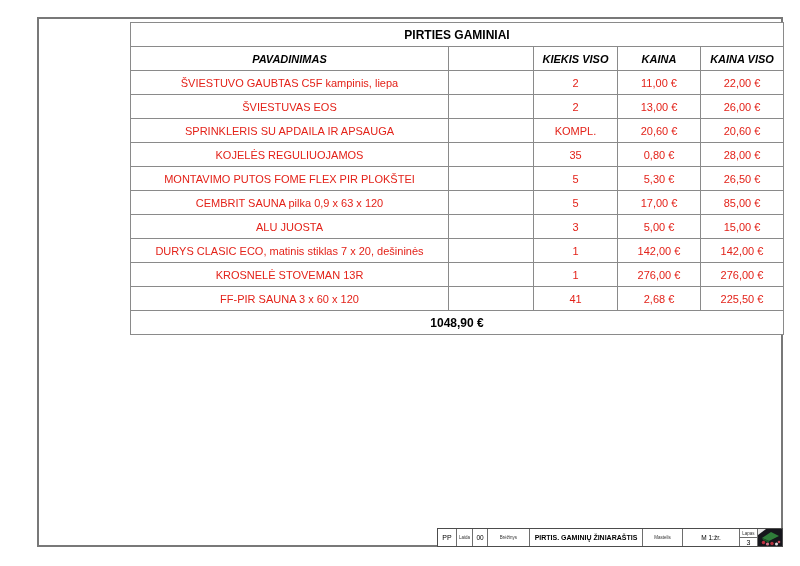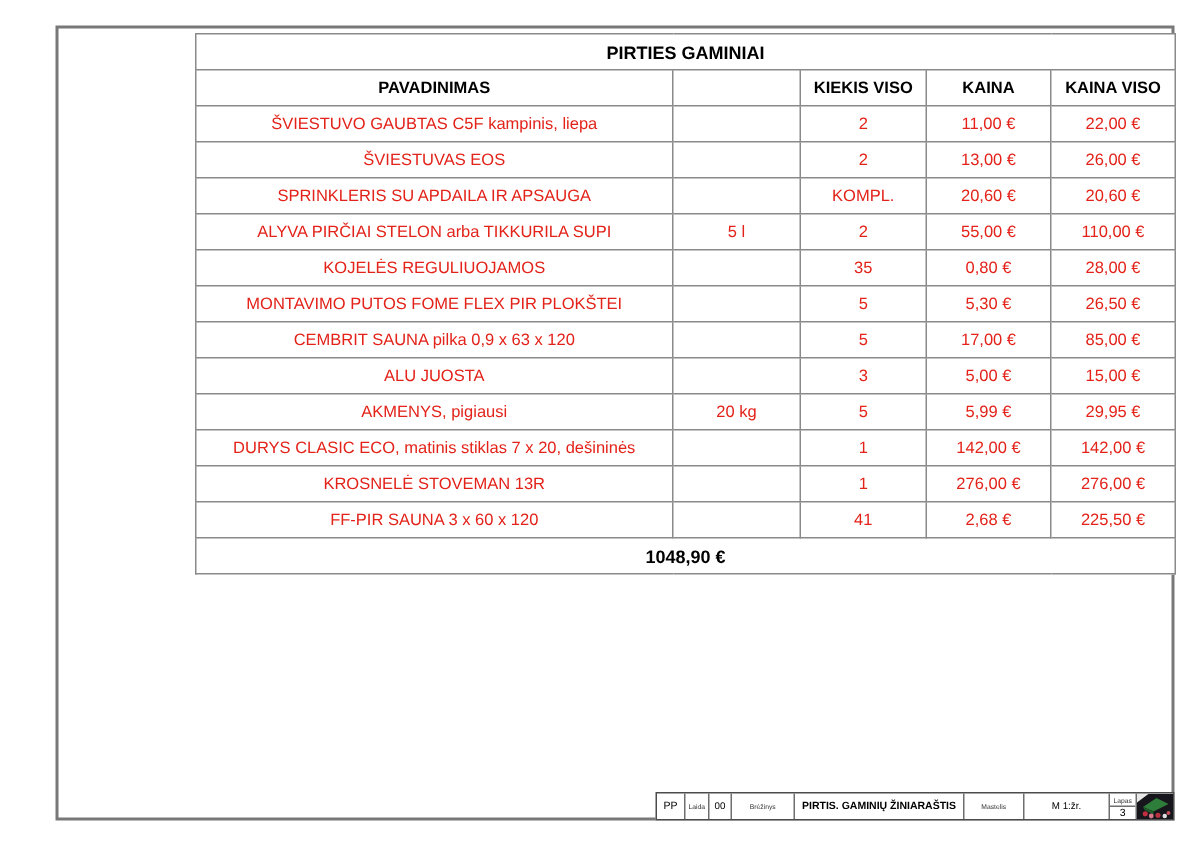--- a/index.html
+++ b/index.html
@@ -55,20 +55,21 @@
   }
   .table-title {
     font-size: 12px;
     font-weight: bold;
     color: #000000;
   }
   th.col-header {
     font-size: 11px;
     font-weight: bold;
     color: #000000;
+    font-style: italic;
   }
   td.data-cell {
     font-size: 11px;
     color: #e32219;
   }
   td.grand-total-cell {
     text-align: right;
     padding-right: 9px;
     font-size: 12px;
     font-weight: bold;
@@ -166,27 +167,20 @@
       <td class="data-cell">26,00 €</td>
     </tr>
         <tr>
       <td class="data-cell">SPRINKLERIS SU APDAILA IR APSAUGA</td>
       <td class="data-cell"></td>
       <td class="data-cell">KOMPL.</td>
       <td class="data-cell">20,60 €</td>
       <td class="data-cell">20,60 €</td>
     </tr>
         <tr>
-      <td class="data-cell">ALYVA PIRČIAI STELON arba TIKKURILA SUPI</td>
-      <td class="data-cell">5 l</td>
-      <td class="data-cell">2</td>
-      <td class="data-cell">55,00 €</td>
-      <td class="data-cell">110,00 €</td>
-    </tr>
-        <tr>
       <td class="data-cell">KOJELĖS REGULIUOJAMOS</td>
       <td class="data-cell"></td>
       <td class="data-cell">35</td>
       <td class="data-cell">0,80 €</td>
       <td class="data-cell">28,00 €</td>
     </tr>
         <tr>
       <td class="data-cell">MONTAVIMO PUTOS FOME FLEX PIR PLOKŠTEI</td>
       <td class="data-cell"></td>
       <td class="data-cell">5</td>
@@ -199,27 +193,20 @@
       <td class="data-cell">5</td>
       <td class="data-cell">17,00 €</td>
       <td class="data-cell">85,00 €</td>
     </tr>
         <tr>
       <td class="data-cell">ALU JUOSTA</td>
       <td class="data-cell"></td>
       <td class="data-cell">3</td>
       <td class="data-cell">5,00 €</td>
       <td class="data-cell">15,00 €</td>
-    </tr>
-        <tr>
-      <td class="data-cell">AKMENYS, pigiausi</td>
-      <td class="data-cell">20 kg</td>
-      <td class="data-cell">5</td>
-      <td class="data-cell">5,99 €</td>
-      <td class="data-cell">29,95 €</td>
     </tr>
         <tr>
       <td class="data-cell">DURYS CLASIC ECO, matinis stiklas 7 x 20, dešininės</td>
       <td class="data-cell"></td>
       <td class="data-cell">1</td>
       <td class="data-cell">142,00 €</td>
       <td class="data-cell">142,00 €</td>
     </tr>
         <tr>
       <td class="data-cell">KROSNELĖ STOVEMAN 13R</td>

